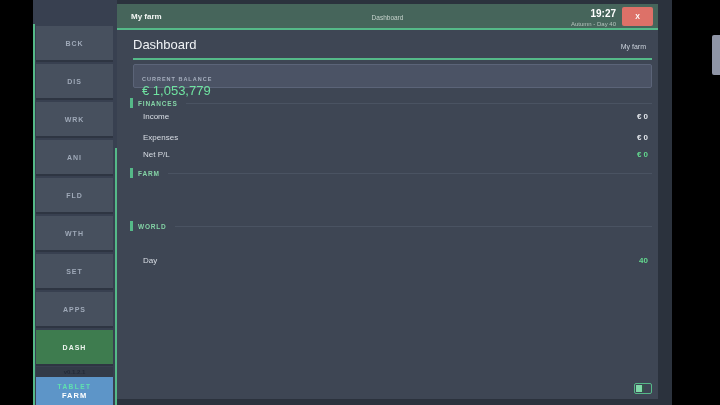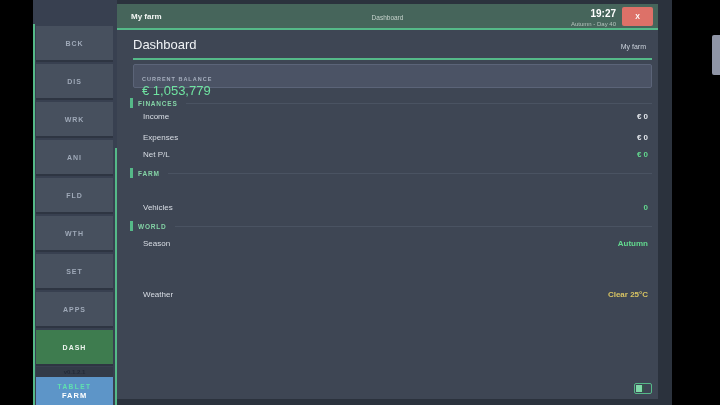--- a/index.html
+++ b/index.html
@@ -161,37 +161,29 @@
       <div class="row" style="top:118px">
         <span class="lbl">Net P/L</span>
         <span class="val val-green">€ 0</span>
       </div>
 
       <div class="section-title" style="top:138px">
         <span class="bar"></span>
         <span class="txt">FARM</span>
         <span class="rule"></span>
       </div>
-      <div class="row" style="top:171px">
-        <span class="lbl">Vehicles</span>
-        <span class="val val-green">0</span>
-      </div>
 
       <div class="section-title" style="top:191px">
         <span class="bar"></span>
         <span class="txt">WORLD</span>
         <span class="rule"></span>
       </div>
-      <div class="row" style="top:207px">
-        <span class="lbl">Season</span>
-        <span class="val val-green">Autumn</span>
-      </div>
-      <div class="row" style="top:258px">
-        <span class="lbl">Weather</span>
-        <span class="val val-yellow">Clear 25°C</span>
+      <div class="row" style="top:224px">
+        <span class="lbl">Day</span>
+        <span class="val val-green">40</span>
       </div>
 
       <div class="battery">
         <div class="fill"></div>
       </div>
     </div>
   </div>
 
   <div class="artifact"></div>
 </div>

